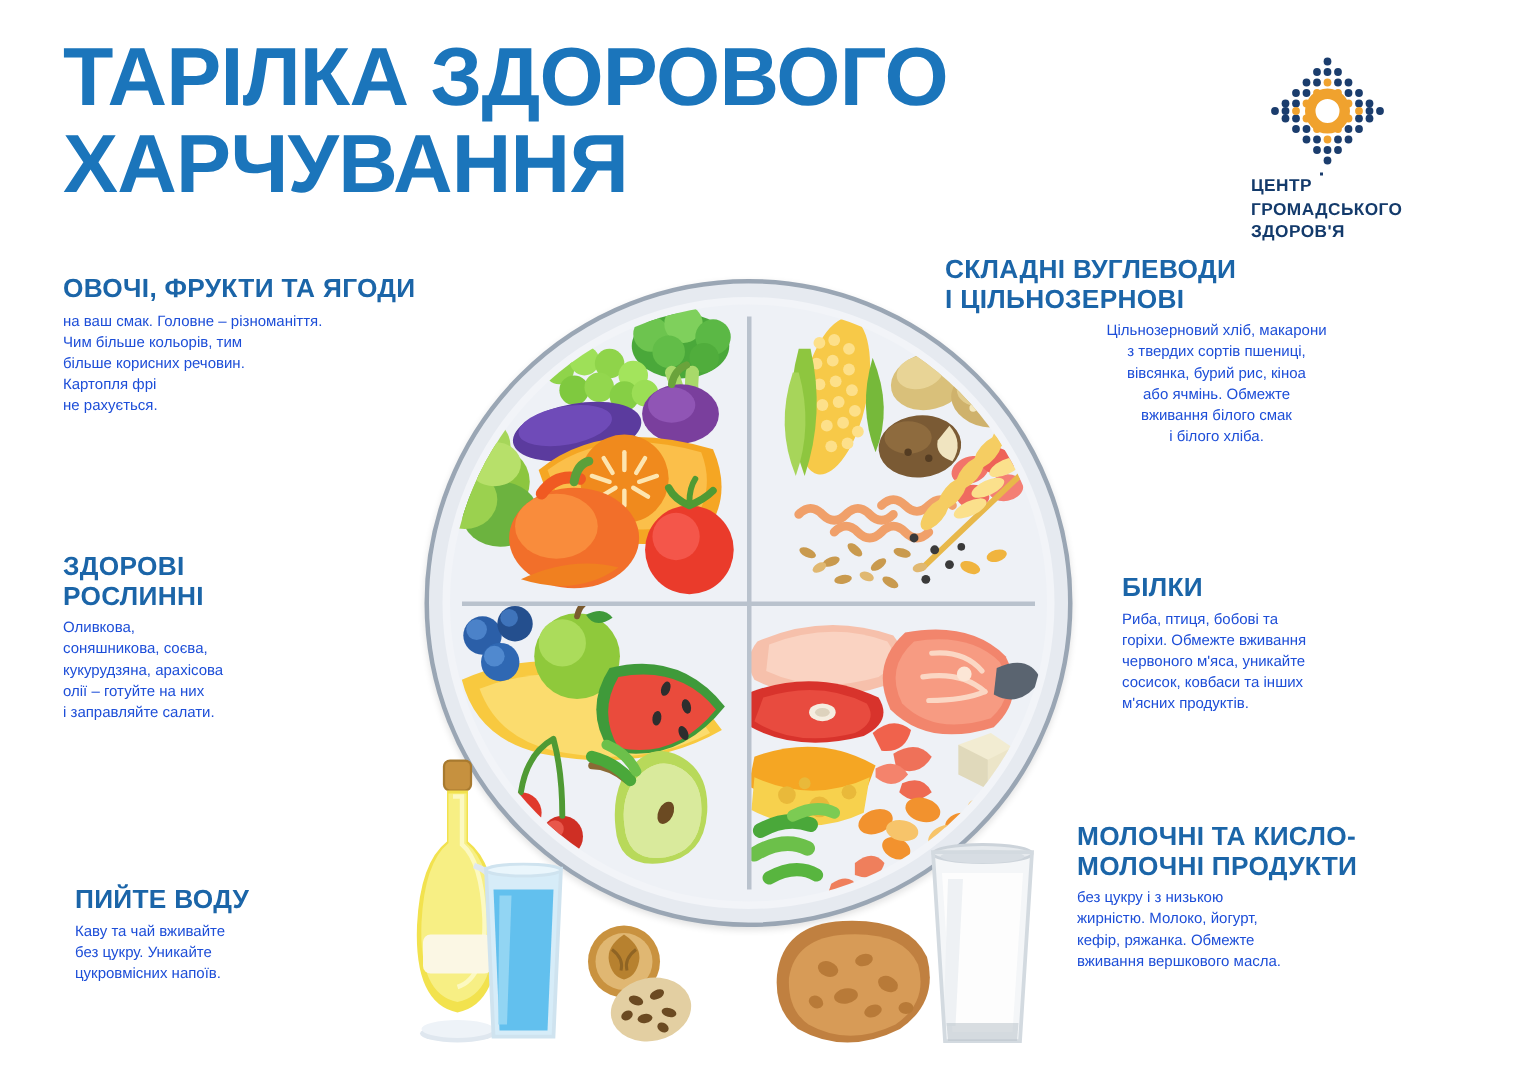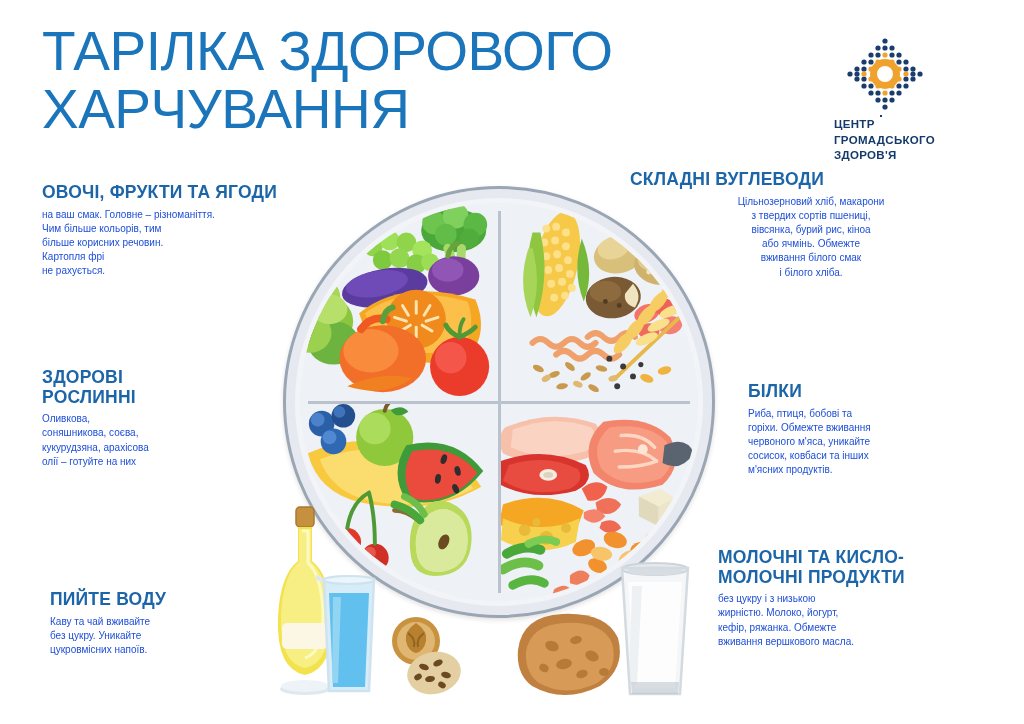--- a/index.html
+++ b/index.html
@@ -9,21 +9,21 @@
     background: #ffffff;
     font-family: "Liberation Sans", "DejaVu Sans", sans-serif;
     overflow: hidden;
   }
   #root { position: relative; width: 1024px; height: 724px; background: #fff; }
 
   
   .title {
     position: absolute; left: 42px; top: 22px;
     width: 640px;
-    font-size: 55px; font-weight: 400;
+    font-size: 55px; font-weight: 700;
     line-height: 1.06;
     letter-spacing: -0.5px;
     color: #1b75bb;
     text-transform: uppercase;
   }
   .title .l2 { display: block; }
 
   
   .logo { position: absolute; left: 777px; top: 33px; width: 215px; height: 82px; display: flex; align-items: center; flex-direction: column; }
   .logo-mark { width: 82px; height: 82px; flex: 0 0 82px; position: relative; }
@@ -169,35 +169,37 @@
   <div class="block" id="blk-fats">
     <div class="bhead align-left">
       <div>ЗДОРОВІ</div>
       <div>РОСЛИННІ</div>
     </div>
     <div class="bbody align-left">
       <div>Оливкова,</div>
       <div>соняшникова, соєва,</div>
       <div>кукурудзяна, арахісова</div>
       <div>олії – готуйте на них</div>
+      <div>і заправляйте салати.</div>
     </div>
   </div>
 
   <div class="block" id="blk-water">
     <div class="bhead align-left">ПИЙТЕ ВОДУ</div>
     <div class="bbody align-left">
       <div>Каву та чай вживайте</div>
       <div>без цукру. Уникайте</div>
       <div>цукровмісних напоїв.</div>
     </div>
   </div>
 
   <div class="block" id="blk-carbs">
     <div class="bhead align-left">
       <div>СКЛАДНІ ВУГЛЕВОДИ</div>
+      <div>І ЦІЛЬНОЗЕРНОВІ</div>
     </div>
     <div class="bbody align-right">
       <div>Цільнозерновий хліб, макарони</div>
       <div>з твердих сортів пшениці,</div>
       <div>вівсянка, бурий рис, кіноа</div>
       <div>або ячмінь. Обмежте</div>
       <div>вживання білого смак</div>
       <div>і білого хліба.</div>
     </div>
   </div>

